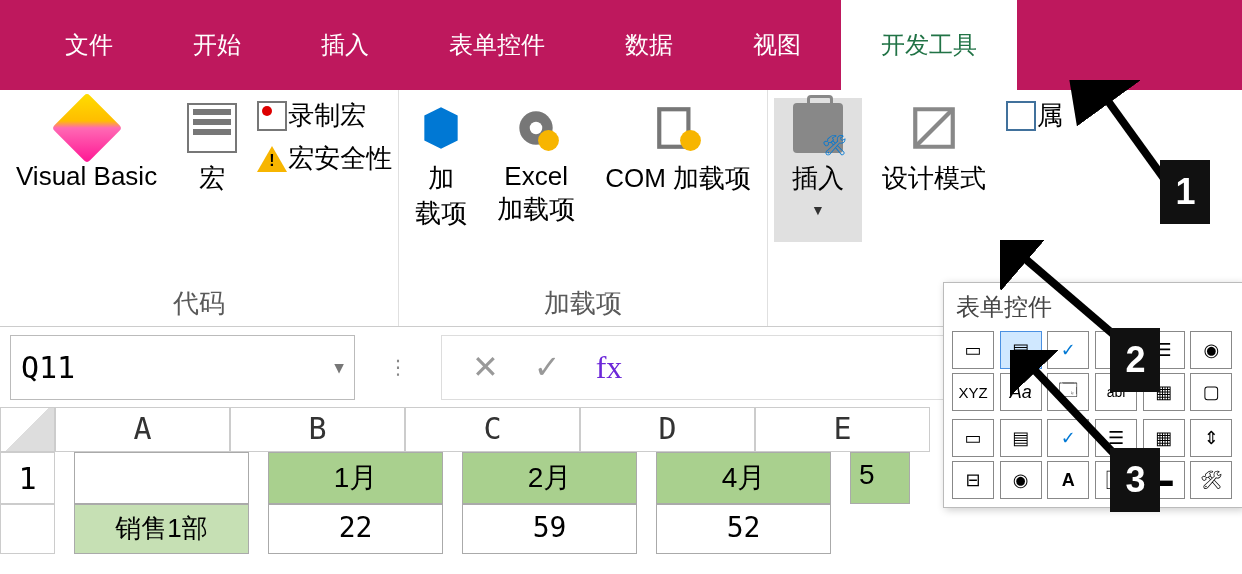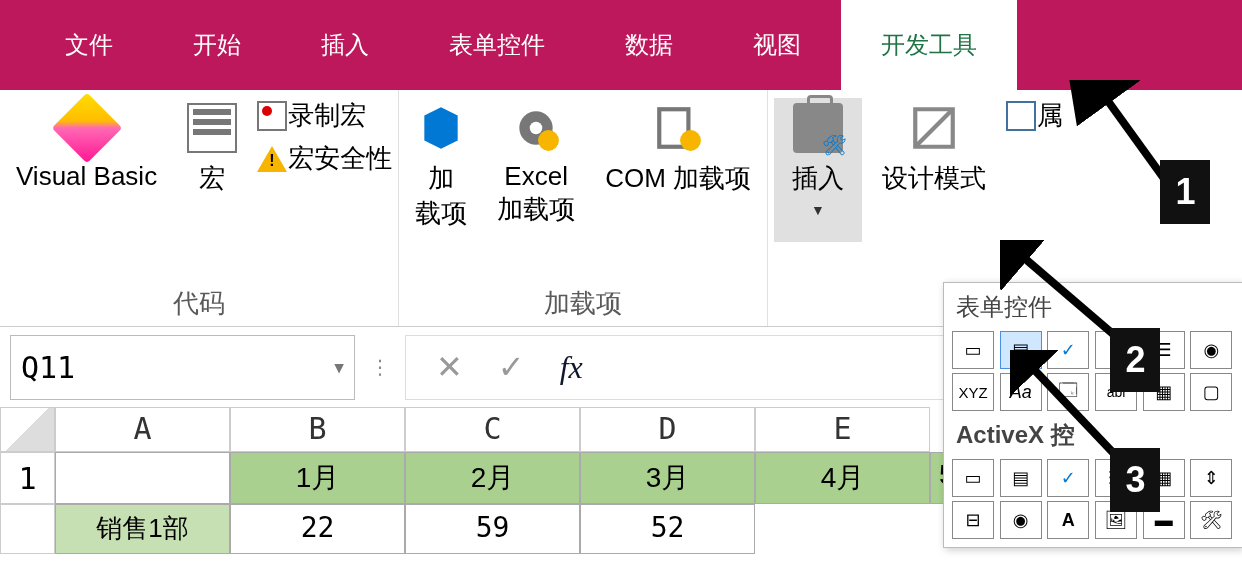--- a/index.html
+++ b/index.html
@@ -84,21 +84,21 @@
       flex-direction: column;
       align-items: center;
     }
     .dropdown-arrow { font-size: 14px; margin-top: 6px; color: #333; }
     
     .formula-bar-area {
       display: flex;
       align-items: center;
       height: 80px;
       padding: 5px 10px;
-      gap: 10px;
+      gap: 28px;
     }
     .name-box {
       width: 345px;
       height: 65px;
       border: 1px solid #bbb;
       display: flex;
       align-items: center;
       padding: 0 10px;
       font-family: Consolas, monospace;
       font-size: 30px;
@@ -112,21 +112,21 @@
       display: flex;
       gap: 35px;
       align-items: center;
       font-size: 32px;
       color: #999;
       border: 1px solid #ddd;
       height: 65px;
       padding: 0 30px;
       flex: 1;
     }
-    .fx { font-style: italic; font-family: "Times New Roman"; color: #0f172a; }
+    .fx { font-family: "Times New Roman"; color: #6d28d9; }
     
     .sheet-area {
       display: flex;
       flex-direction: column;
     }
     .col-headers {
       display: flex;
       height: 45px;
     }
     .corner { width: 55px; border: 1px solid #ccc; background: linear-gradient(135deg, #fff 50%, #ddd 50%); }
@@ -151,20 +151,21 @@
       align-items: center;
       justify-content: center;
       background: #fff;
     }
     .cell {
       width: 175px;
       border: 1px solid #aaa;
       text-align: center;
       font-size: 28px;
       padding: 6px 0;
+      margin-left: 19px;
     }
     .cell.header-cell { background: #a9d08e; }
     .cell.side-cell { background: #c6e0b4; font-size: 26px; }
     .cell.data-cell { font-family: Consolas, monospace; }
     
     
     .controls-panel {
       position: absolute;
       left: 943px;
       top: 282px;
@@ -360,21 +361,20 @@
     <div class="col-head">B</div>
     <div class="col-head">C</div>
     <div class="col-head">D</div>
     <div class="col-head">E</div>
   </div>
   <div class="data-row">
     <div class="row-head">1</div>
     <div class="cell header-cell" style="background:#fff"></div>
     <div class="cell header-cell">1月</div>
     <div class="cell header-cell">2月</div>
-    <div class="cell header-cell">3月</div>
     <div class="cell header-cell">4月</div>
     <div class="cell header-cell" style="width:60px;text-align:left;padding-left:8px">5</div>
   </div>
   <div class="data-row" style="height:50px;overflow:hidden">
     <div class="row-head"></div>
     <div class="cell side-cell">销售1部</div>
     <div class="cell data-cell">22</div>
     <div class="cell data-cell">59</div>
     <div class="cell data-cell">52</div>
   </div>
@@ -389,21 +389,20 @@
     <div class="ctrl-icon">⇕</div>
     <div class="ctrl-icon">☰</div>
     <div class="ctrl-icon">◉</div>
     <div class="ctrl-icon" style="font-size:15px">XYZ</div>
     <div class="ctrl-icon" style="font-style:italic">Aa</div>
     <div class="ctrl-icon">🗔</div>
     <div class="ctrl-icon" style="font-size:14px">abl</div>
     <div class="ctrl-icon">▦</div>
     <div class="ctrl-icon">▢</div>
   </div>
-  <div class="panel-section-title" style="font-weight:bold">ActiveX 控</div>
   <div class="panel-grid">
     <div class="ctrl-icon">▭</div>
     <div class="ctrl-icon">▤</div>
     <div class="ctrl-icon" style="color:#0078d4">✓</div>
     <div class="ctrl-icon">☰</div>
     <div class="ctrl-icon">▦</div>
     <div class="ctrl-icon">⇕</div>
     <div class="ctrl-icon">⊟</div>
     <div class="ctrl-icon">◉</div>
     <div class="ctrl-icon" style="font-weight:bold">A</div>

